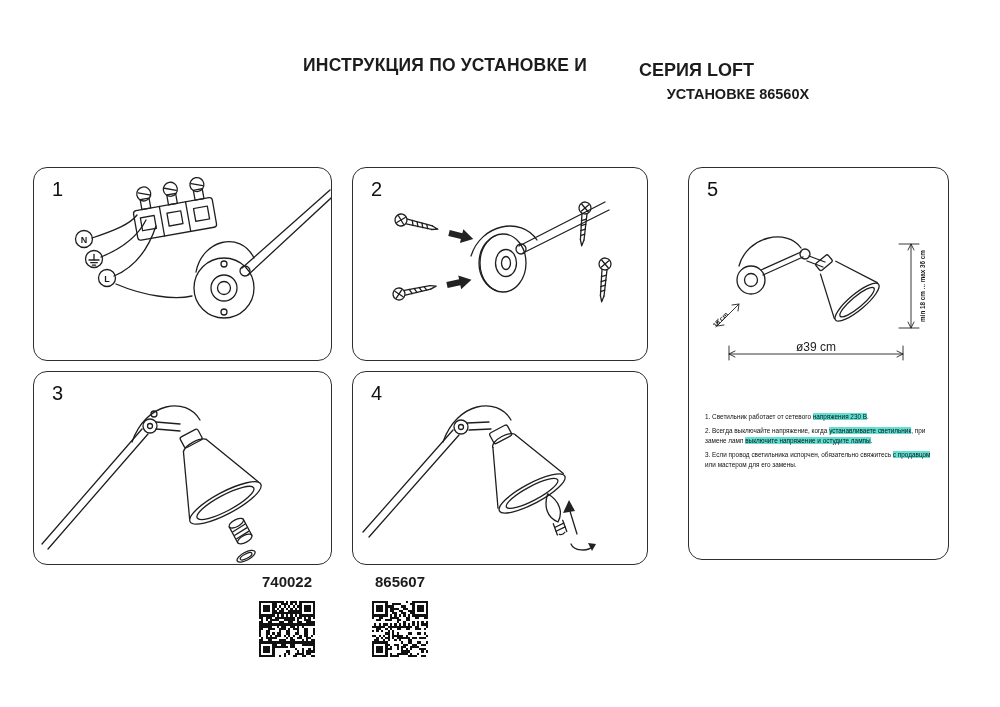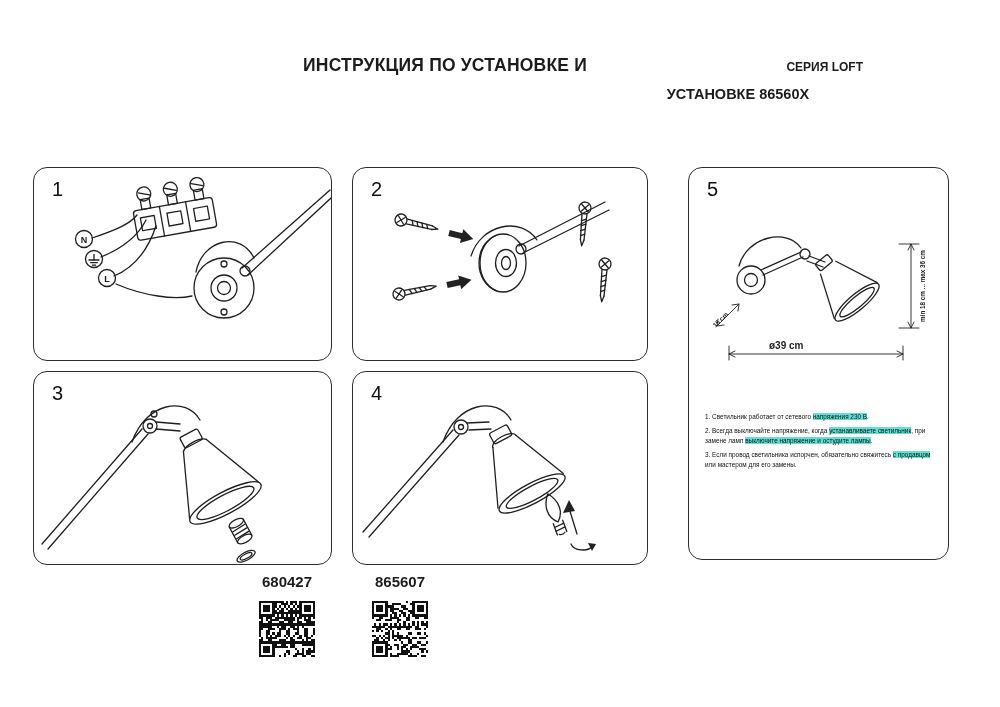--- a/index.html
+++ b/index.html
@@ -1,38 +1,38 @@
 <!DOCTYPE html>
 <html><head>
 <meta charset="utf-8">
 <style>
   html,body{margin:0;padding:0;background:#fff;}
   .sheet{position:relative;width:1000px;height:707px;background:#fff;overflow:hidden;
          font-family:"Liberation Sans",sans-serif;color:#1c1c1c;}
   .title{position:absolute;left:250px;top:52px;width:390px;text-align:center;
          font-weight:bold;font-size:17.5px;line-height:1.55;letter-spacing:.2px;}
-  .series{position:absolute;left:663px;top:60px;width:200px;text-align:right;
-          font-weight:bold;font-size:12px;}
+  .series{position:absolute;left:639px;top:60px;width:200px;text-align:left;
+          font-weight:bold;font-size:18px;}
   .articles-label{position:absolute;left:628px;top:86px;width:220px;text-align:center;
           font-weight:bold;font-size:14.5px;}
   .panel{position:absolute;border:1.6px solid #2e2e2e;border-radius:14px;background:#fff;overflow:hidden;}
   .p1{left:33px;top:167px;width:297px;height:192px;}
   .p2{left:352px;top:167px;width:294px;height:192px;}
   .p3{left:33px;top:371px;width:297px;height:192px;}
   .p4{left:352px;top:371px;width:294px;height:192px;}
   .p5{left:688px;top:167px;width:259px;height:391px;}
   .step-num{position:absolute;left:18px;top:10px;font-size:20px;color:#111;}
   .panel svg{position:absolute;left:0;top:0;}
   .lineart{stroke:#1f1f1f;stroke-width:1.3;fill:none;stroke-linecap:round;stroke-linejoin:round;}
   .dim{stroke:#222;stroke-width:.9;fill:none;stroke-linecap:round;}
   .fillshape{fill:#222;stroke:none;}
   svg text{font:bold 9px "Liberation Sans",sans-serif;text-anchor:middle;fill:#1a1a1a;stroke:none;}
   .dim-v{position:absolute;left:230px;top:164px;width:92px;text-align:center;font-size:6.3px;
          font-weight:bold;transform:rotate(-90deg);transform-origin:0 0;white-space:nowrap;}
-  .dim-h{position:absolute;left:80px;top:172px;width:94px;font-size:10px;font-weight:bold;}
+  .dim-h{position:absolute;left:80px;top:172px;width:94px;text-align:center;font-size:12px;font-weight:normal;}
   .dim-d{position:absolute;left:22px;top:148px;font-size:6.5px;font-weight:bold;transform:rotate(-45deg);}
   .notes{position:absolute;left:16px;top:244px;width:230px;font-size:6.4px;line-height:1.65;color:#111;}
   .note{margin-bottom:3px;}
   .article-code{position:absolute;top:573px;width:100px;text-align:center;font-weight:bold;font-size:15px;}
   .a1{left:237px;} .a2{left:350px;}
   .qr{position:absolute;top:601px;width:56px;height:56px;}
   .q1{left:259px;} .q2{left:372px;}
 </style>
 </head>
 <body>
@@ -269,21 +269,21 @@
     <span class="dim-v">min 18 cm ... max 36 cm</span>
     <span class="dim-h">ø39 cm</span>
     <span class="dim-d">15 cm</span>
     <div class="notes">
         <div class="note"><span>1. Светильник работает от сетевого </span><span class="hl" style="background: rgb(99, 224, 212);">напряжения 230 В</span><span>.</span></div>
         <div class="note"><span>2. Всегда выключайте напряжение, когда </span><span class="hl" style="background: rgb(99, 224, 212);">устанавливаете светильник</span><span>, при замене ламп </span><span class="hl" style="background: rgb(99, 224, 212);">выключите напряжение и остудите лампы</span><span>.</span></div>
         <div class="note"><span>3. Если провод светильника испорчен, обязательно свяжитесь </span><span class="hl" style="background: rgb(99, 224, 212);">с продавцом</span><span> или мастером для его замены.</span></div>
       </div>
   </div>
 
-  <div class="article-code a1">680427</div>
+  <div class="article-code a1">740022</div>
   <div class="article-code a2">865607</div>
   <svg class="qr q1" viewBox="0 0 25 25" shape-rendering="crispEdges">
       <rect x="0" y="0" width="1" height="1" fill="#111"></rect>
       <rect x="1" y="0" width="1" height="1" fill="#111"></rect>
       <rect x="2" y="0" width="1" height="1" fill="#111"></rect>
       <rect x="3" y="0" width="1" height="1" fill="#111"></rect>
       <rect x="4" y="0" width="1" height="1" fill="#111"></rect>
       <rect x="5" y="0" width="1" height="1" fill="#111"></rect>
       <rect x="6" y="0" width="1" height="1" fill="#111"></rect>
       <rect x="7" y="0" width="1" height="1" fill="#111"></rect>

